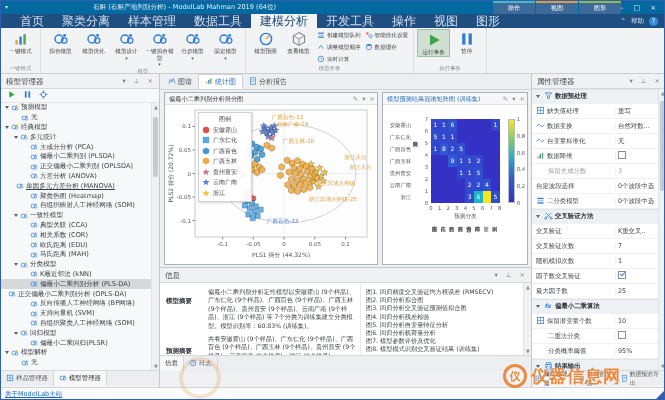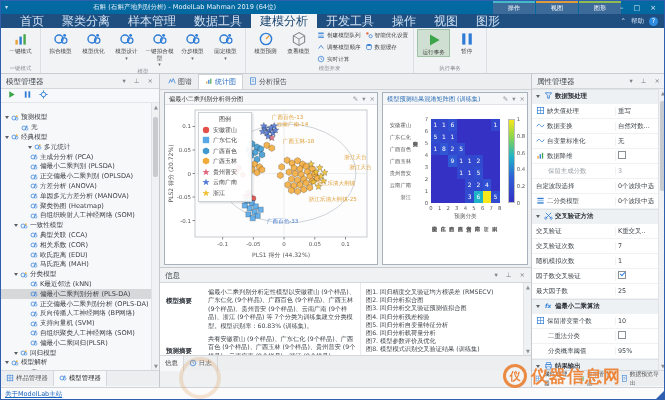--- a/index.html
+++ b/index.html
@@ -345,294 +345,294 @@
           </svg></span>
         <span><svg width="9" height="9" viewBox="0 0 20 20">
             <circle cx="10" cy="10" r="5" fill="none" stroke="#2e7cd6" stroke-width="2"></circle>
             <line x1="10" y1="1" x2="10" y2="5" stroke="#2e7cd6" stroke-width="2"></line>
             <line x1="10" y1="15" x2="10" y2="19" stroke="#2e7cd6" stroke-width="2"></line>
             <line x1="1" y1="10" x2="5" y2="10" stroke="#2e7cd6" stroke-width="2"></line>
             <line x1="15" y1="10" x2="19" y2="10" stroke="#2e7cd6" stroke-width="2"></line>
           </svg></span>
       </div>
     <div id="tree">
-        <div class="titem" style="padding-left: 4px; margin-top: 10px;">
-          <span class="exp"></span>
-          <span class="tico">
-            <svg width="8" height="8" viewBox="0 0 20 20">
-              <circle cx="7.5" cy="10" r="5" fill="none" stroke="#2e7cd6" stroke-width="1.8"></circle>
-              <circle cx="14" cy="12" r="3.4" fill="none" stroke="#2e7cd6" stroke-width="1.5"></circle>
-              <circle cx="14.5" cy="5.5" r="2.2" fill="#e8b23a"></circle>
-            </svg>
-          </span>
-          <span>预测模型</span>
-        </div>
-        <div class="titem" style="padding-left: 13px;">
-          <span class="noexp"></span>
-          <span class="tico">
-            <svg width="8" height="8" viewBox="0 0 20 20">
-              <circle cx="7.5" cy="10" r="5" fill="none" stroke="#2e7cd6" stroke-width="1.8"></circle>
-              <circle cx="14" cy="12" r="3.4" fill="none" stroke="#2e7cd6" stroke-width="1.5"></circle>
-              <circle cx="14.5" cy="5.5" r="1.8" fill="#2e7cd6"></circle>
-            </svg>
-          </span>
-          <span>无</span>
-        </div>
         <div class="titem" style="padding-left: 4px;">
           <span class="exp"></span>
           <span class="tico">
             <svg width="8" height="8" viewBox="0 0 20 20">
               <circle cx="7.5" cy="10" r="5" fill="none" stroke="#2e7cd6" stroke-width="1.8"></circle>
               <circle cx="14" cy="12" r="3.4" fill="none" stroke="#2e7cd6" stroke-width="1.5"></circle>
               <circle cx="14.5" cy="5.5" r="2.2" fill="#e8b23a"></circle>
             </svg>
           </span>
+          <span>预测模型</span>
+        </div>
+        <div class="titem" style="padding-left: 13px;">
+          <span class="noexp"></span>
+          <span class="tico">
+            <svg width="8" height="8" viewBox="0 0 20 20">
+              <circle cx="7.5" cy="10" r="5" fill="none" stroke="#2e7cd6" stroke-width="1.8"></circle>
+              <circle cx="14" cy="12" r="3.4" fill="none" stroke="#2e7cd6" stroke-width="1.5"></circle>
+              <circle cx="14.5" cy="5.5" r="1.8" fill="#2e7cd6"></circle>
+            </svg>
+          </span>
+          <span>无</span>
+        </div>
+        <div class="titem" style="padding-left: 4px;">
+          <span class="exp"></span>
+          <span class="tico">
+            <svg width="8" height="8" viewBox="0 0 20 20">
+              <circle cx="7.5" cy="10" r="5" fill="none" stroke="#2e7cd6" stroke-width="1.8"></circle>
+              <circle cx="14" cy="12" r="3.4" fill="none" stroke="#2e7cd6" stroke-width="1.5"></circle>
+              <circle cx="14.5" cy="5.5" r="2.2" fill="#e8b23a"></circle>
+            </svg>
+          </span>
           <span>经典模型</span>
-        </div>
-        <div class="titem" style="padding-left: 7px; margin-left: 20px;">
-          <span class="exp"></span>
-          <span class="tico">
-            <svg width="8" height="8" viewBox="0 0 20 20">
-              <circle cx="7.5" cy="10" r="5" fill="none" stroke="#2e7cd6" stroke-width="1.8"></circle>
-              <circle cx="14" cy="12" r="3.4" fill="none" stroke="#2e7cd6" stroke-width="1.5"></circle>
-              <circle cx="14.5" cy="5.5" r="2.2" fill="#e8b23a"></circle>
-            </svg>
-          </span>
-          <span>多元统计</span>
-        </div>
-        <div class="titem" style="padding-left: 22px;">
-          <span class="noexp"></span>
-          <span class="tico">
-            <svg width="8" height="8" viewBox="0 0 20 20">
-              <circle cx="7.5" cy="10" r="5" fill="none" stroke="#2e7cd6" stroke-width="1.8"></circle>
-              <circle cx="14" cy="12" r="3.4" fill="none" stroke="#2e7cd6" stroke-width="1.5"></circle>
-              <circle cx="14.5" cy="5.5" r="1.8" fill="#2e7cd6"></circle>
-            </svg>
-          </span>
-          <span>主成分分析 (PCA)</span>
-        </div>
-        <div class="titem" style="padding-left: 22px;">
-          <span class="noexp"></span>
-          <span class="tico">
-            <svg width="8" height="8" viewBox="0 0 20 20">
-              <circle cx="7.5" cy="10" r="5" fill="none" stroke="#2e7cd6" stroke-width="1.8"></circle>
-              <circle cx="14" cy="12" r="3.4" fill="none" stroke="#2e7cd6" stroke-width="1.5"></circle>
-              <circle cx="14.5" cy="5.5" r="1.8" fill="#2e7cd6"></circle>
-            </svg>
-          </span>
-          <span>偏最小二乘判别 (PLSDA)</span>
-        </div>
-        <div class="titem" style="padding-left: 22px;">
-          <span class="noexp"></span>
-          <span class="tico">
-            <svg width="8" height="8" viewBox="0 0 20 20">
-              <circle cx="7.5" cy="10" r="5" fill="none" stroke="#2e7cd6" stroke-width="1.8"></circle>
-              <circle cx="14" cy="12" r="3.4" fill="none" stroke="#2e7cd6" stroke-width="1.5"></circle>
-              <circle cx="14.5" cy="5.5" r="1.8" fill="#2e7cd6"></circle>
-            </svg>
-          </span>
-          <span>正交偏最小二乘判别 (OPLSDA)</span>
-        </div>
-        <div class="titem" style="padding-left: 22px;">
-          <span class="noexp"></span>
-          <span class="tico">
-            <svg width="8" height="8" viewBox="0 0 20 20">
-              <circle cx="7.5" cy="10" r="5" fill="none" stroke="#2e7cd6" stroke-width="1.8"></circle>
-              <circle cx="14" cy="12" r="3.4" fill="none" stroke="#2e7cd6" stroke-width="1.5"></circle>
-              <circle cx="14.5" cy="5.5" r="1.8" fill="#2e7cd6"></circle>
-            </svg>
-          </span>
-          <span>方差分析 (ANOVA)</span>
-        </div>
-        <div class="titem" style="padding-left: 22px;">
-          <span class="noexp"></span>
-          <span class="tico">
-            <svg width="8" height="8" viewBox="0 0 20 20">
-              <circle cx="7.5" cy="10" r="5" fill="none" stroke="#2e7cd6" stroke-width="1.8"></circle>
-              <circle cx="14" cy="12" r="3.4" fill="none" stroke="#2e7cd6" stroke-width="1.5"></circle>
-              <circle cx="14.5" cy="5.5" r="1.8" fill="#2e7cd6"></circle>
-            </svg>
-          </span>
-          <span>单因多元方差分析 (MANOVA)</span>
-        </div>
-        <div class="titem" style="padding-left: 22px;">
-          <span class="noexp"></span>
-          <span class="tico">
-            <svg width="8" height="8" viewBox="0 0 20 20">
-              <circle cx="7.5" cy="10" r="5" fill="none" stroke="#2e7cd6" stroke-width="1.8"></circle>
-              <circle cx="14" cy="12" r="3.4" fill="none" stroke="#2e7cd6" stroke-width="1.5"></circle>
-              <circle cx="14.5" cy="5.5" r="1.8" fill="#2e7cd6"></circle>
-            </svg>
-          </span>
-          <span>聚类热图 (Heatmap)</span>
-        </div>
-        <div class="titem" style="padding-left: 22px;">
-          <span class="noexp"></span>
-          <span class="tico">
-            <svg width="8" height="8" viewBox="0 0 20 20">
-              <circle cx="7.5" cy="10" r="5" fill="none" stroke="#2e7cd6" stroke-width="1.8"></circle>
-              <circle cx="14" cy="12" r="3.4" fill="none" stroke="#2e7cd6" stroke-width="1.5"></circle>
-              <circle cx="14.5" cy="5.5" r="1.8" fill="#2e7cd6"></circle>
-            </svg>
-          </span>
-          <span>自组织映射人工神经网络 (SOM)</span>
         </div>
         <div class="titem" style="padding-left: 13px;">
           <span class="exp"></span>
           <span class="tico">
             <svg width="8" height="8" viewBox="0 0 20 20">
               <circle cx="7.5" cy="10" r="5" fill="none" stroke="#2e7cd6" stroke-width="1.8"></circle>
               <circle cx="14" cy="12" r="3.4" fill="none" stroke="#2e7cd6" stroke-width="1.5"></circle>
               <circle cx="14.5" cy="5.5" r="2.2" fill="#e8b23a"></circle>
             </svg>
           </span>
-          <span>一致性模型</span>
-        </div>
-        <div class="titem" style="padding-left: 22px;">
-          <span class="noexp"></span>
-          <span class="tico">
-            <svg width="8" height="8" viewBox="0 0 20 20">
-              <circle cx="7.5" cy="10" r="5" fill="none" stroke="#2e7cd6" stroke-width="1.8"></circle>
-              <circle cx="14" cy="12" r="3.4" fill="none" stroke="#2e7cd6" stroke-width="1.5"></circle>
-              <circle cx="14.5" cy="5.5" r="1.8" fill="#2e7cd6"></circle>
-            </svg>
-          </span>
-          <span>典型关联 (CCA)</span>
-        </div>
-        <div class="titem" style="padding-left: 22px;">
-          <span class="noexp"></span>
-          <span class="tico">
-            <svg width="8" height="8" viewBox="0 0 20 20">
-              <circle cx="7.5" cy="10" r="5" fill="none" stroke="#2e7cd6" stroke-width="1.8"></circle>
-              <circle cx="14" cy="12" r="3.4" fill="none" stroke="#2e7cd6" stroke-width="1.5"></circle>
-              <circle cx="14.5" cy="5.5" r="1.8" fill="#2e7cd6"></circle>
-            </svg>
-          </span>
-          <span>相关系数 (COR)</span>
-        </div>
-        <div class="titem" style="padding-left: 22px;">
-          <span class="noexp"></span>
-          <span class="tico">
-            <svg width="8" height="8" viewBox="0 0 20 20">
-              <circle cx="7.5" cy="10" r="5" fill="none" stroke="#2e7cd6" stroke-width="1.8"></circle>
-              <circle cx="14" cy="12" r="3.4" fill="none" stroke="#2e7cd6" stroke-width="1.5"></circle>
-              <circle cx="14.5" cy="5.5" r="1.8" fill="#2e7cd6"></circle>
-            </svg>
-          </span>
-          <span>欧氏距离 (EDU)</span>
-        </div>
-        <div class="titem" style="padding-left: 22px;">
-          <span class="noexp"></span>
-          <span class="tico">
-            <svg width="8" height="8" viewBox="0 0 20 20">
-              <circle cx="7.5" cy="10" r="5" fill="none" stroke="#2e7cd6" stroke-width="1.8"></circle>
-              <circle cx="14" cy="12" r="3.4" fill="none" stroke="#2e7cd6" stroke-width="1.5"></circle>
-              <circle cx="14.5" cy="5.5" r="1.8" fill="#2e7cd6"></circle>
-            </svg>
-          </span>
-          <span>马氏距离 (MAH)</span>
+          <span>多元统计</span>
+        </div>
+        <div class="titem" style="padding-left: 22px;">
+          <span class="noexp"></span>
+          <span class="tico">
+            <svg width="8" height="8" viewBox="0 0 20 20">
+              <circle cx="7.5" cy="10" r="5" fill="none" stroke="#2e7cd6" stroke-width="1.8"></circle>
+              <circle cx="14" cy="12" r="3.4" fill="none" stroke="#2e7cd6" stroke-width="1.5"></circle>
+              <circle cx="14.5" cy="5.5" r="1.8" fill="#2e7cd6"></circle>
+            </svg>
+          </span>
+          <span>主成分分析 (PCA)</span>
+        </div>
+        <div class="titem" style="padding-left: 22px;">
+          <span class="noexp"></span>
+          <span class="tico">
+            <svg width="8" height="8" viewBox="0 0 20 20">
+              <circle cx="7.5" cy="10" r="5" fill="none" stroke="#2e7cd6" stroke-width="1.8"></circle>
+              <circle cx="14" cy="12" r="3.4" fill="none" stroke="#2e7cd6" stroke-width="1.5"></circle>
+              <circle cx="14.5" cy="5.5" r="1.8" fill="#2e7cd6"></circle>
+            </svg>
+          </span>
+          <span>偏最小二乘判别 (PLSDA)</span>
+        </div>
+        <div class="titem" style="padding-left: 22px;">
+          <span class="noexp"></span>
+          <span class="tico">
+            <svg width="8" height="8" viewBox="0 0 20 20">
+              <circle cx="7.5" cy="10" r="5" fill="none" stroke="#2e7cd6" stroke-width="1.8"></circle>
+              <circle cx="14" cy="12" r="3.4" fill="none" stroke="#2e7cd6" stroke-width="1.5"></circle>
+              <circle cx="14.5" cy="5.5" r="1.8" fill="#2e7cd6"></circle>
+            </svg>
+          </span>
+          <span>正交偏最小二乘判别 (OPLSDA)</span>
+        </div>
+        <div class="titem" style="padding-left: 22px;">
+          <span class="noexp"></span>
+          <span class="tico">
+            <svg width="8" height="8" viewBox="0 0 20 20">
+              <circle cx="7.5" cy="10" r="5" fill="none" stroke="#2e7cd6" stroke-width="1.8"></circle>
+              <circle cx="14" cy="12" r="3.4" fill="none" stroke="#2e7cd6" stroke-width="1.5"></circle>
+              <circle cx="14.5" cy="5.5" r="1.8" fill="#2e7cd6"></circle>
+            </svg>
+          </span>
+          <span>方差分析 (ANOVA)</span>
+        </div>
+        <div class="titem" style="padding-left: 8px; text-decoration: underline;">
+          <span class="noexp"></span>
+          <span class="tico">
+            <svg width="8" height="8" viewBox="0 0 20 20">
+              <circle cx="7.5" cy="10" r="5" fill="none" stroke="#2e7cd6" stroke-width="1.8"></circle>
+              <circle cx="14" cy="12" r="3.4" fill="none" stroke="#2e7cd6" stroke-width="1.5"></circle>
+              <circle cx="14.5" cy="5.5" r="1.8" fill="#2e7cd6"></circle>
+            </svg>
+          </span>
+          <span>单因多元方差分析 (MANOVA)</span>
+        </div>
+        <div class="titem" style="padding-left: 22px;">
+          <span class="noexp"></span>
+          <span class="tico">
+            <svg width="8" height="8" viewBox="0 0 20 20">
+              <circle cx="7.5" cy="10" r="5" fill="none" stroke="#2e7cd6" stroke-width="1.8"></circle>
+              <circle cx="14" cy="12" r="3.4" fill="none" stroke="#2e7cd6" stroke-width="1.5"></circle>
+              <circle cx="14.5" cy="5.5" r="1.8" fill="#2e7cd6"></circle>
+            </svg>
+          </span>
+          <span>聚类热图 (Heatmap)</span>
+        </div>
+        <div class="titem" style="padding-left: 22px;">
+          <span class="noexp"></span>
+          <span class="tico">
+            <svg width="8" height="8" viewBox="0 0 20 20">
+              <circle cx="7.5" cy="10" r="5" fill="none" stroke="#2e7cd6" stroke-width="1.8"></circle>
+              <circle cx="14" cy="12" r="3.4" fill="none" stroke="#2e7cd6" stroke-width="1.5"></circle>
+              <circle cx="14.5" cy="5.5" r="1.8" fill="#2e7cd6"></circle>
+            </svg>
+          </span>
+          <span>自组织映射人工神经网络 (SOM)</span>
         </div>
         <div class="titem" style="padding-left: 13px;">
           <span class="exp"></span>
           <span class="tico">
             <svg width="8" height="8" viewBox="0 0 20 20">
               <circle cx="7.5" cy="10" r="5" fill="none" stroke="#2e7cd6" stroke-width="1.8"></circle>
               <circle cx="14" cy="12" r="3.4" fill="none" stroke="#2e7cd6" stroke-width="1.5"></circle>
               <circle cx="14.5" cy="5.5" r="2.2" fill="#e8b23a"></circle>
             </svg>
           </span>
-          <span>分类模型</span>
-        </div>
-        <div class="titem" style="padding-left: 22px;">
-          <span class="noexp"></span>
-          <span class="tico">
-            <svg width="8" height="8" viewBox="0 0 20 20">
-              <circle cx="7.5" cy="10" r="5" fill="none" stroke="#2e7cd6" stroke-width="1.8"></circle>
-              <circle cx="14" cy="12" r="3.4" fill="none" stroke="#2e7cd6" stroke-width="1.5"></circle>
-              <circle cx="14.5" cy="5.5" r="1.8" fill="#2e7cd6"></circle>
-            </svg>
-          </span>
-          <span>K最近邻法 (kNN)</span>
-        </div>
-        <div class="titem sel" style="padding-left: 22px;">
-          <span class="noexp"></span>
-          <span class="tico">
-            <svg width="8" height="8" viewBox="0 0 20 20">
-              <circle cx="7.5" cy="10" r="5" fill="none" stroke="#2e7cd6" stroke-width="1.8"></circle>
-              <circle cx="14" cy="12" r="3.4" fill="none" stroke="#2e7cd6" stroke-width="1.5"></circle>
-              <circle cx="14.5" cy="5.5" r="1.8" fill="#2e7cd6"></circle>
-            </svg>
-          </span>
-          <span>偏最小二乘判别分析 (PLS-DA)</span>
-        </div>
-        <div class="titem" style="padding-left: 22px;">
-          <span class="noexp"></span>
-          <span class="tico">
-            <svg width="8" height="8" viewBox="0 0 20 20">
-              <circle cx="7.5" cy="10" r="5" fill="none" stroke="#2e7cd6" stroke-width="1.8"></circle>
-              <circle cx="14" cy="12" r="3.4" fill="none" stroke="#2e7cd6" stroke-width="1.5"></circle>
-              <circle cx="14.5" cy="5.5" r="1.8" fill="#2e7cd6"></circle>
-            </svg>
-          </span>
-          <span>正交偏最小二乘判别分析 (OPLS-DA)</span>
-        </div>
-        <div class="titem" style="padding-left: 22px;">
-          <span class="noexp"></span>
-          <span class="tico">
-            <svg width="8" height="8" viewBox="0 0 20 20">
-              <circle cx="7.5" cy="10" r="5" fill="none" stroke="#2e7cd6" stroke-width="1.8"></circle>
-              <circle cx="14" cy="12" r="3.4" fill="none" stroke="#2e7cd6" stroke-width="1.5"></circle>
-              <circle cx="14.5" cy="5.5" r="1.8" fill="#2e7cd6"></circle>
-            </svg>
-          </span>
-          <span>反向传播人工神经网络 (BP网络)</span>
-        </div>
-        <div class="titem" style="padding-left: 22px;">
-          <span class="noexp"></span>
-          <span class="tico">
-            <svg width="8" height="8" viewBox="0 0 20 20">
-              <circle cx="7.5" cy="10" r="5" fill="none" stroke="#2e7cd6" stroke-width="1.8"></circle>
-              <circle cx="14" cy="12" r="3.4" fill="none" stroke="#2e7cd6" stroke-width="1.5"></circle>
-              <circle cx="14.5" cy="5.5" r="1.8" fill="#2e7cd6"></circle>
-            </svg>
-          </span>
-          <span>支持向量机 (SVM)</span>
-        </div>
-        <div class="titem" style="padding-left: 22px;">
-          <span class="noexp"></span>
-          <span class="tico">
-            <svg width="8" height="8" viewBox="0 0 20 20">
-              <circle cx="7.5" cy="10" r="5" fill="none" stroke="#2e7cd6" stroke-width="1.8"></circle>
-              <circle cx="14" cy="12" r="3.4" fill="none" stroke="#2e7cd6" stroke-width="1.5"></circle>
-              <circle cx="14.5" cy="5.5" r="1.8" fill="#2e7cd6"></circle>
-            </svg>
-          </span>
-          <span>自组织聚类人工神经网络 (SOM)</span>
-        </div>
-        <div class="titem" style="padding-left: 22px;">
-          <span class="noexp"></span>
-          <span class="tico">
-            <svg width="8" height="8" viewBox="0 0 20 20">
-              <circle cx="7.5" cy="10" r="5" fill="none" stroke="#2e7cd6" stroke-width="1.8"></circle>
-              <circle cx="14" cy="12" r="3.4" fill="none" stroke="#2e7cd6" stroke-width="1.5"></circle>
-              <circle cx="14.5" cy="5.5" r="1.8" fill="#2e7cd6"></circle>
-            </svg>
-          </span>
-          <span>偏最小二乘回归(PLSR)</span>
+          <span>一致性模型</span>
+        </div>
+        <div class="titem" style="padding-left: 22px;">
+          <span class="noexp"></span>
+          <span class="tico">
+            <svg width="8" height="8" viewBox="0 0 20 20">
+              <circle cx="7.5" cy="10" r="5" fill="none" stroke="#2e7cd6" stroke-width="1.8"></circle>
+              <circle cx="14" cy="12" r="3.4" fill="none" stroke="#2e7cd6" stroke-width="1.5"></circle>
+              <circle cx="14.5" cy="5.5" r="1.8" fill="#2e7cd6"></circle>
+            </svg>
+          </span>
+          <span>典型关联 (CCA)</span>
+        </div>
+        <div class="titem" style="padding-left: 22px;">
+          <span class="noexp"></span>
+          <span class="tico">
+            <svg width="8" height="8" viewBox="0 0 20 20">
+              <circle cx="7.5" cy="10" r="5" fill="none" stroke="#2e7cd6" stroke-width="1.8"></circle>
+              <circle cx="14" cy="12" r="3.4" fill="none" stroke="#2e7cd6" stroke-width="1.5"></circle>
+              <circle cx="14.5" cy="5.5" r="1.8" fill="#2e7cd6"></circle>
+            </svg>
+          </span>
+          <span>相关系数 (COR)</span>
+        </div>
+        <div class="titem" style="padding-left: 22px;">
+          <span class="noexp"></span>
+          <span class="tico">
+            <svg width="8" height="8" viewBox="0 0 20 20">
+              <circle cx="7.5" cy="10" r="5" fill="none" stroke="#2e7cd6" stroke-width="1.8"></circle>
+              <circle cx="14" cy="12" r="3.4" fill="none" stroke="#2e7cd6" stroke-width="1.5"></circle>
+              <circle cx="14.5" cy="5.5" r="1.8" fill="#2e7cd6"></circle>
+            </svg>
+          </span>
+          <span>欧氏距离 (EDU)</span>
+        </div>
+        <div class="titem" style="padding-left: 22px;">
+          <span class="noexp"></span>
+          <span class="tico">
+            <svg width="8" height="8" viewBox="0 0 20 20">
+              <circle cx="7.5" cy="10" r="5" fill="none" stroke="#2e7cd6" stroke-width="1.8"></circle>
+              <circle cx="14" cy="12" r="3.4" fill="none" stroke="#2e7cd6" stroke-width="1.5"></circle>
+              <circle cx="14.5" cy="5.5" r="1.8" fill="#2e7cd6"></circle>
+            </svg>
+          </span>
+          <span>马氏距离 (MAH)</span>
         </div>
         <div class="titem" style="padding-left: 13px;">
           <span class="exp"></span>
           <span class="tico">
             <svg width="8" height="8" viewBox="0 0 20 20">
               <circle cx="7.5" cy="10" r="5" fill="none" stroke="#2e7cd6" stroke-width="1.8"></circle>
               <circle cx="14" cy="12" r="3.4" fill="none" stroke="#2e7cd6" stroke-width="1.5"></circle>
               <circle cx="14.5" cy="5.5" r="2.2" fill="#e8b23a"></circle>
             </svg>
           </span>
+          <span>分类模型</span>
+        </div>
+        <div class="titem" style="padding-left: 22px;">
+          <span class="noexp"></span>
+          <span class="tico">
+            <svg width="8" height="8" viewBox="0 0 20 20">
+              <circle cx="7.5" cy="10" r="5" fill="none" stroke="#2e7cd6" stroke-width="1.8"></circle>
+              <circle cx="14" cy="12" r="3.4" fill="none" stroke="#2e7cd6" stroke-width="1.5"></circle>
+              <circle cx="14.5" cy="5.5" r="1.8" fill="#2e7cd6"></circle>
+            </svg>
+          </span>
+          <span>K最近邻法 (kNN)</span>
+        </div>
+        <div class="titem sel" style="padding-left: 22px;">
+          <span class="noexp"></span>
+          <span class="tico">
+            <svg width="8" height="8" viewBox="0 0 20 20">
+              <circle cx="7.5" cy="10" r="5" fill="none" stroke="#2e7cd6" stroke-width="1.8"></circle>
+              <circle cx="14" cy="12" r="3.4" fill="none" stroke="#2e7cd6" stroke-width="1.5"></circle>
+              <circle cx="14.5" cy="5.5" r="1.8" fill="#2e7cd6"></circle>
+            </svg>
+          </span>
+          <span>偏最小二乘判别分析 (PLS-DA)</span>
+        </div>
+        <div class="titem" style="">
+          <span class="noexp"></span>
+          <span class="tico">
+            <svg width="8" height="8" viewBox="0 0 20 20">
+              <circle cx="7.5" cy="10" r="5" fill="none" stroke="#2e7cd6" stroke-width="1.8"></circle>
+              <circle cx="14" cy="12" r="3.4" fill="none" stroke="#2e7cd6" stroke-width="1.5"></circle>
+              <circle cx="14.5" cy="5.5" r="1.8" fill="#2e7cd6"></circle>
+            </svg>
+          </span>
+          <span>正交偏最小二乘判别分析 (OPLS-DA)</span>
+        </div>
+        <div class="titem" style="padding-left: 22px;">
+          <span class="noexp"></span>
+          <span class="tico">
+            <svg width="8" height="8" viewBox="0 0 20 20">
+              <circle cx="7.5" cy="10" r="5" fill="none" stroke="#2e7cd6" stroke-width="1.8"></circle>
+              <circle cx="14" cy="12" r="3.4" fill="none" stroke="#2e7cd6" stroke-width="1.5"></circle>
+              <circle cx="14.5" cy="5.5" r="1.8" fill="#2e7cd6"></circle>
+            </svg>
+          </span>
+          <span>反向传播人工神经网络 (BP网络)</span>
+        </div>
+        <div class="titem" style="padding-left: 22px;">
+          <span class="noexp"></span>
+          <span class="tico">
+            <svg width="8" height="8" viewBox="0 0 20 20">
+              <circle cx="7.5" cy="10" r="5" fill="none" stroke="#2e7cd6" stroke-width="1.8"></circle>
+              <circle cx="14" cy="12" r="3.4" fill="none" stroke="#2e7cd6" stroke-width="1.5"></circle>
+              <circle cx="14.5" cy="5.5" r="1.8" fill="#2e7cd6"></circle>
+            </svg>
+          </span>
+          <span>支持向量机 (SVM)</span>
+        </div>
+        <div class="titem" style="padding-left: 22px;">
+          <span class="noexp"></span>
+          <span class="tico">
+            <svg width="8" height="8" viewBox="0 0 20 20">
+              <circle cx="7.5" cy="10" r="5" fill="none" stroke="#2e7cd6" stroke-width="1.8"></circle>
+              <circle cx="14" cy="12" r="3.4" fill="none" stroke="#2e7cd6" stroke-width="1.5"></circle>
+              <circle cx="14.5" cy="5.5" r="1.8" fill="#2e7cd6"></circle>
+            </svg>
+          </span>
+          <span>自组织聚类人工神经网络 (SOM)</span>
+        </div>
+        <div class="titem" style="padding-left: 13px;">
+          <span class="exp"></span>
+          <span class="tico">
+            <svg width="8" height="8" viewBox="0 0 20 20">
+              <circle cx="7.5" cy="10" r="5" fill="none" stroke="#2e7cd6" stroke-width="1.8"></circle>
+              <circle cx="14" cy="12" r="3.4" fill="none" stroke="#2e7cd6" stroke-width="1.5"></circle>
+              <circle cx="14.5" cy="5.5" r="2.2" fill="#e8b23a"></circle>
+            </svg>
+          </span>
           <span>回归模型</span>
+        </div>
+        <div class="titem" style="padding-left: 22px;">
+          <span class="noexp"></span>
+          <span class="tico">
+            <svg width="8" height="8" viewBox="0 0 20 20">
+              <circle cx="7.5" cy="10" r="5" fill="none" stroke="#2e7cd6" stroke-width="1.8"></circle>
+              <circle cx="14" cy="12" r="3.4" fill="none" stroke="#2e7cd6" stroke-width="1.5"></circle>
+              <circle cx="14.5" cy="5.5" r="1.8" fill="#2e7cd6"></circle>
+            </svg>
+          </span>
+          <span>偏最小二乘回归(PLSR)</span>
         </div>
         <div class="titem" style="padding-left: 4px;">
           <span class="exp"></span>
           <span class="tico">
             <svg width="8" height="8" viewBox="0 0 20 20">
               <circle cx="7.5" cy="10" r="5" fill="none" stroke="#2e7cd6" stroke-width="1.8"></circle>
               <circle cx="14" cy="12" r="3.4" fill="none" stroke="#2e7cd6" stroke-width="1.5"></circle>
               <circle cx="14.5" cy="5.5" r="2.2" fill="#e8b23a"></circle>
             </svg>
           </span>

